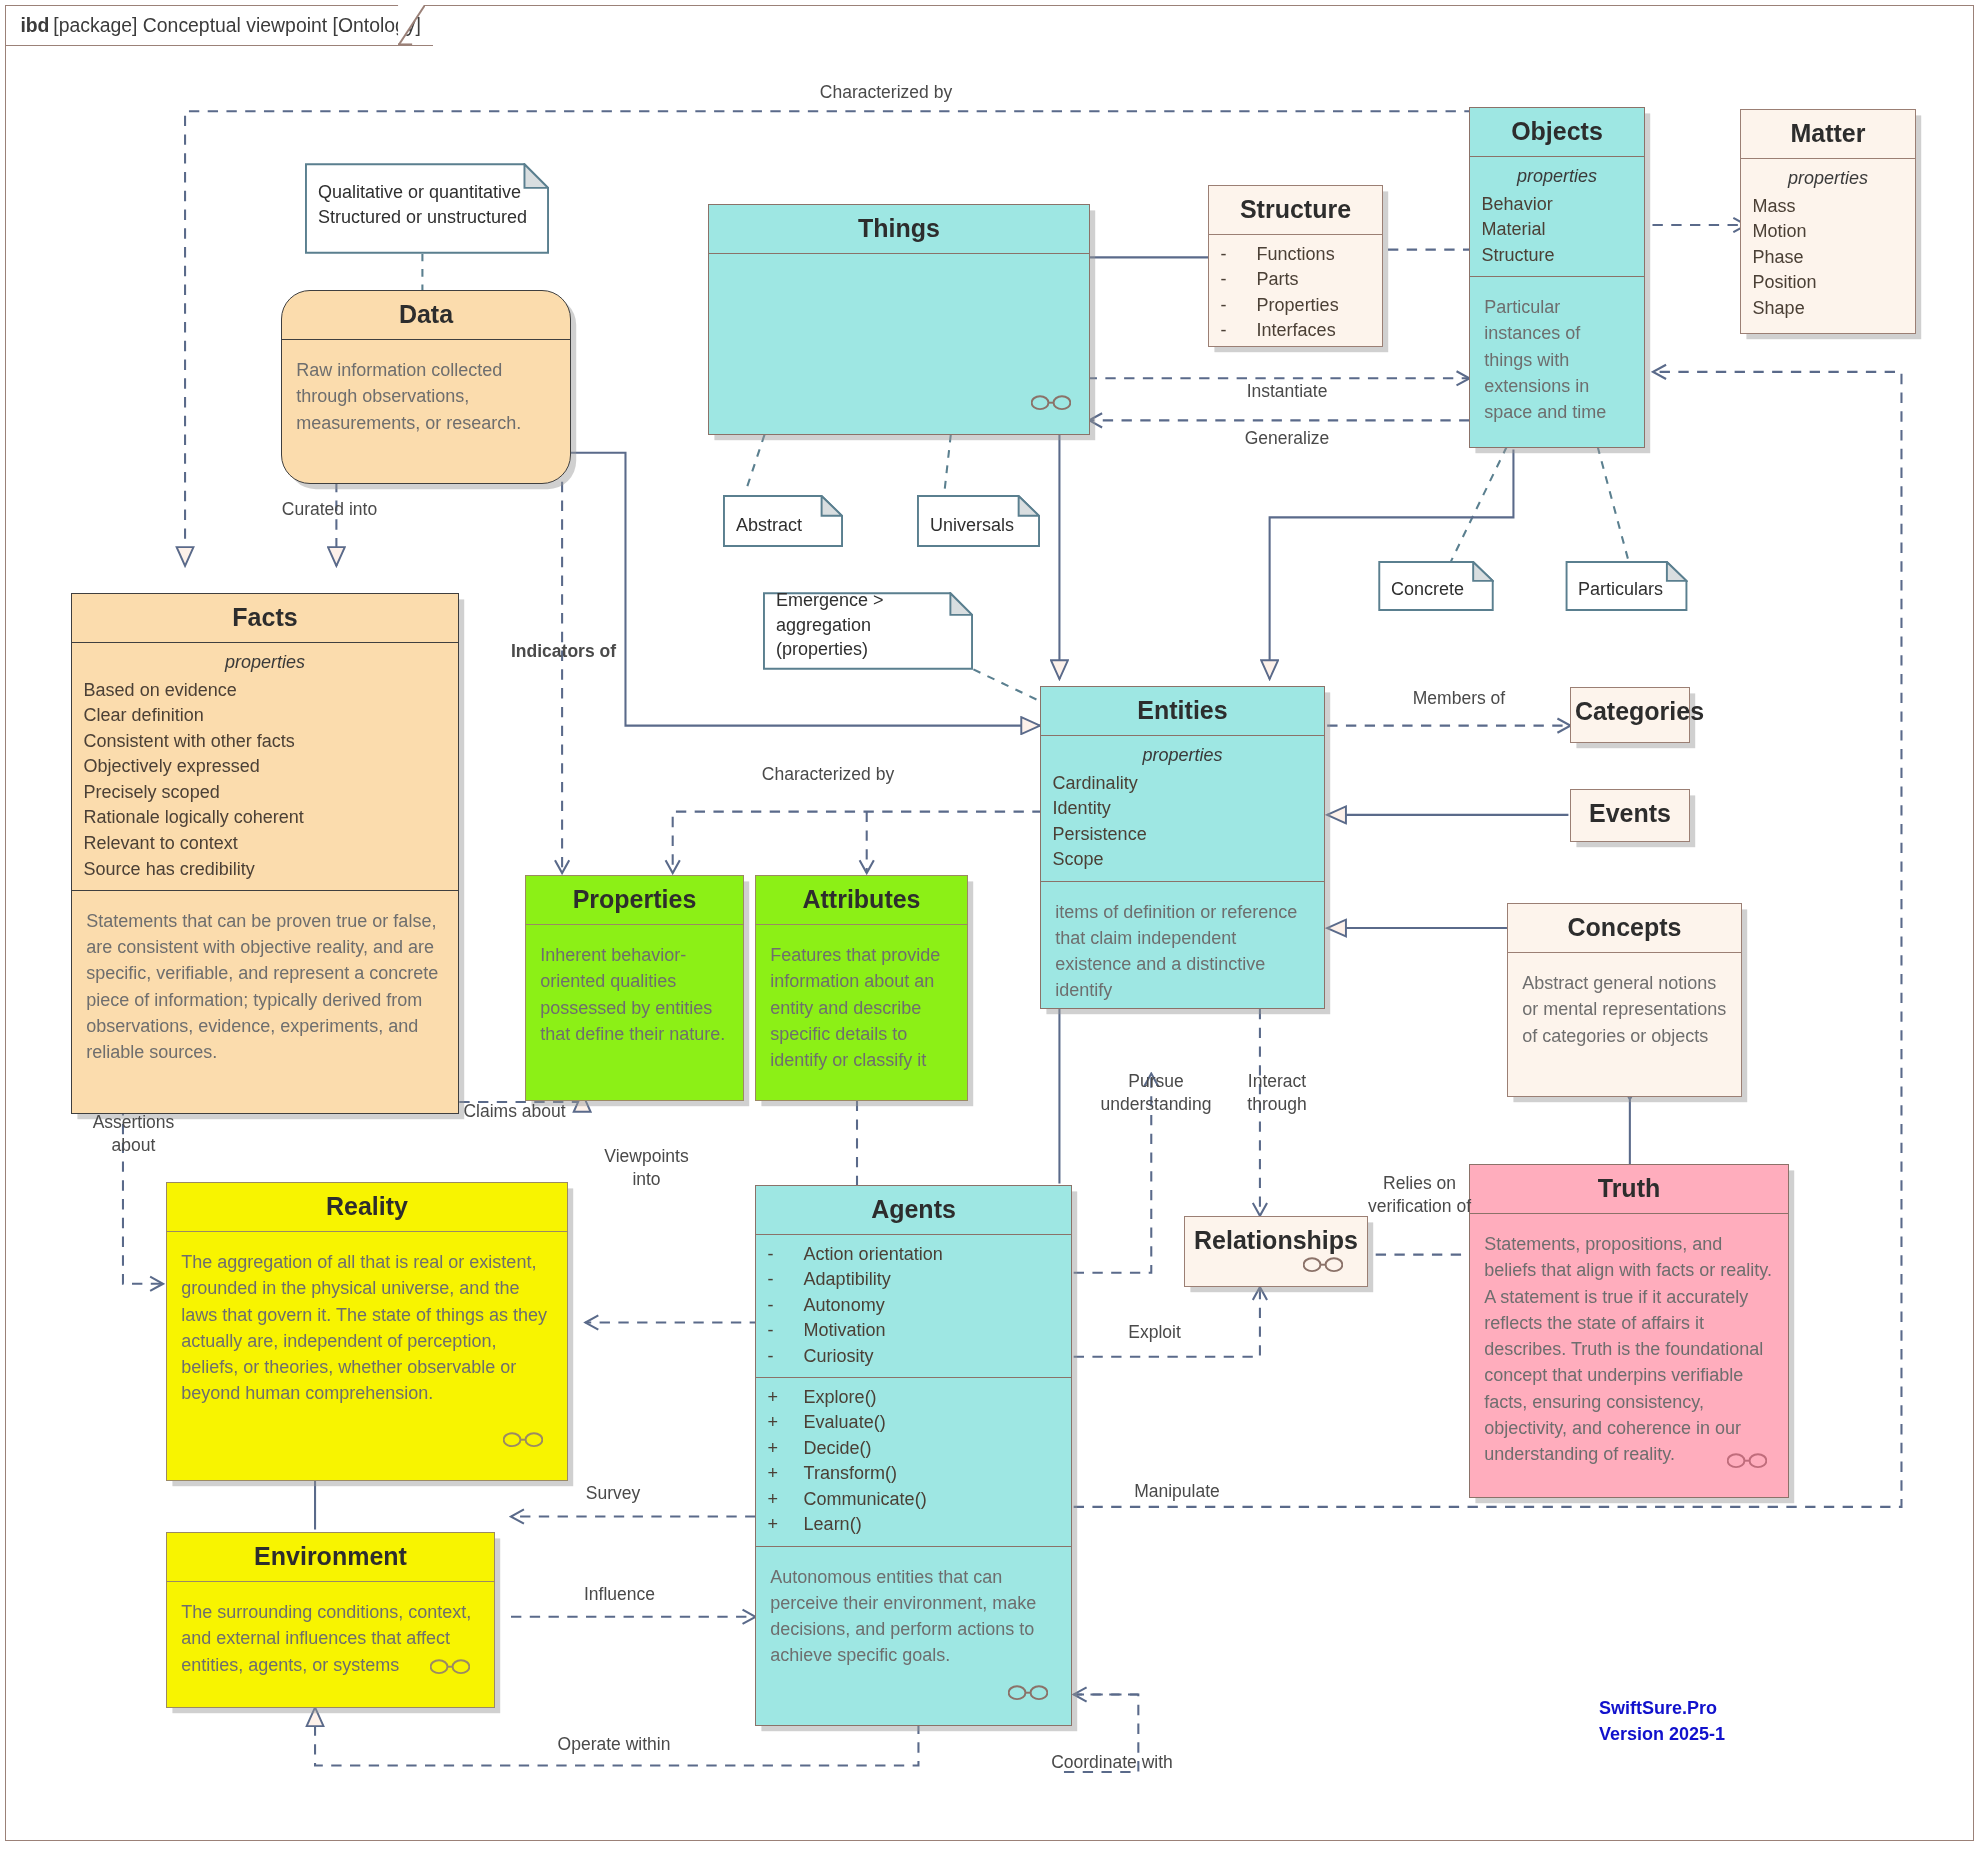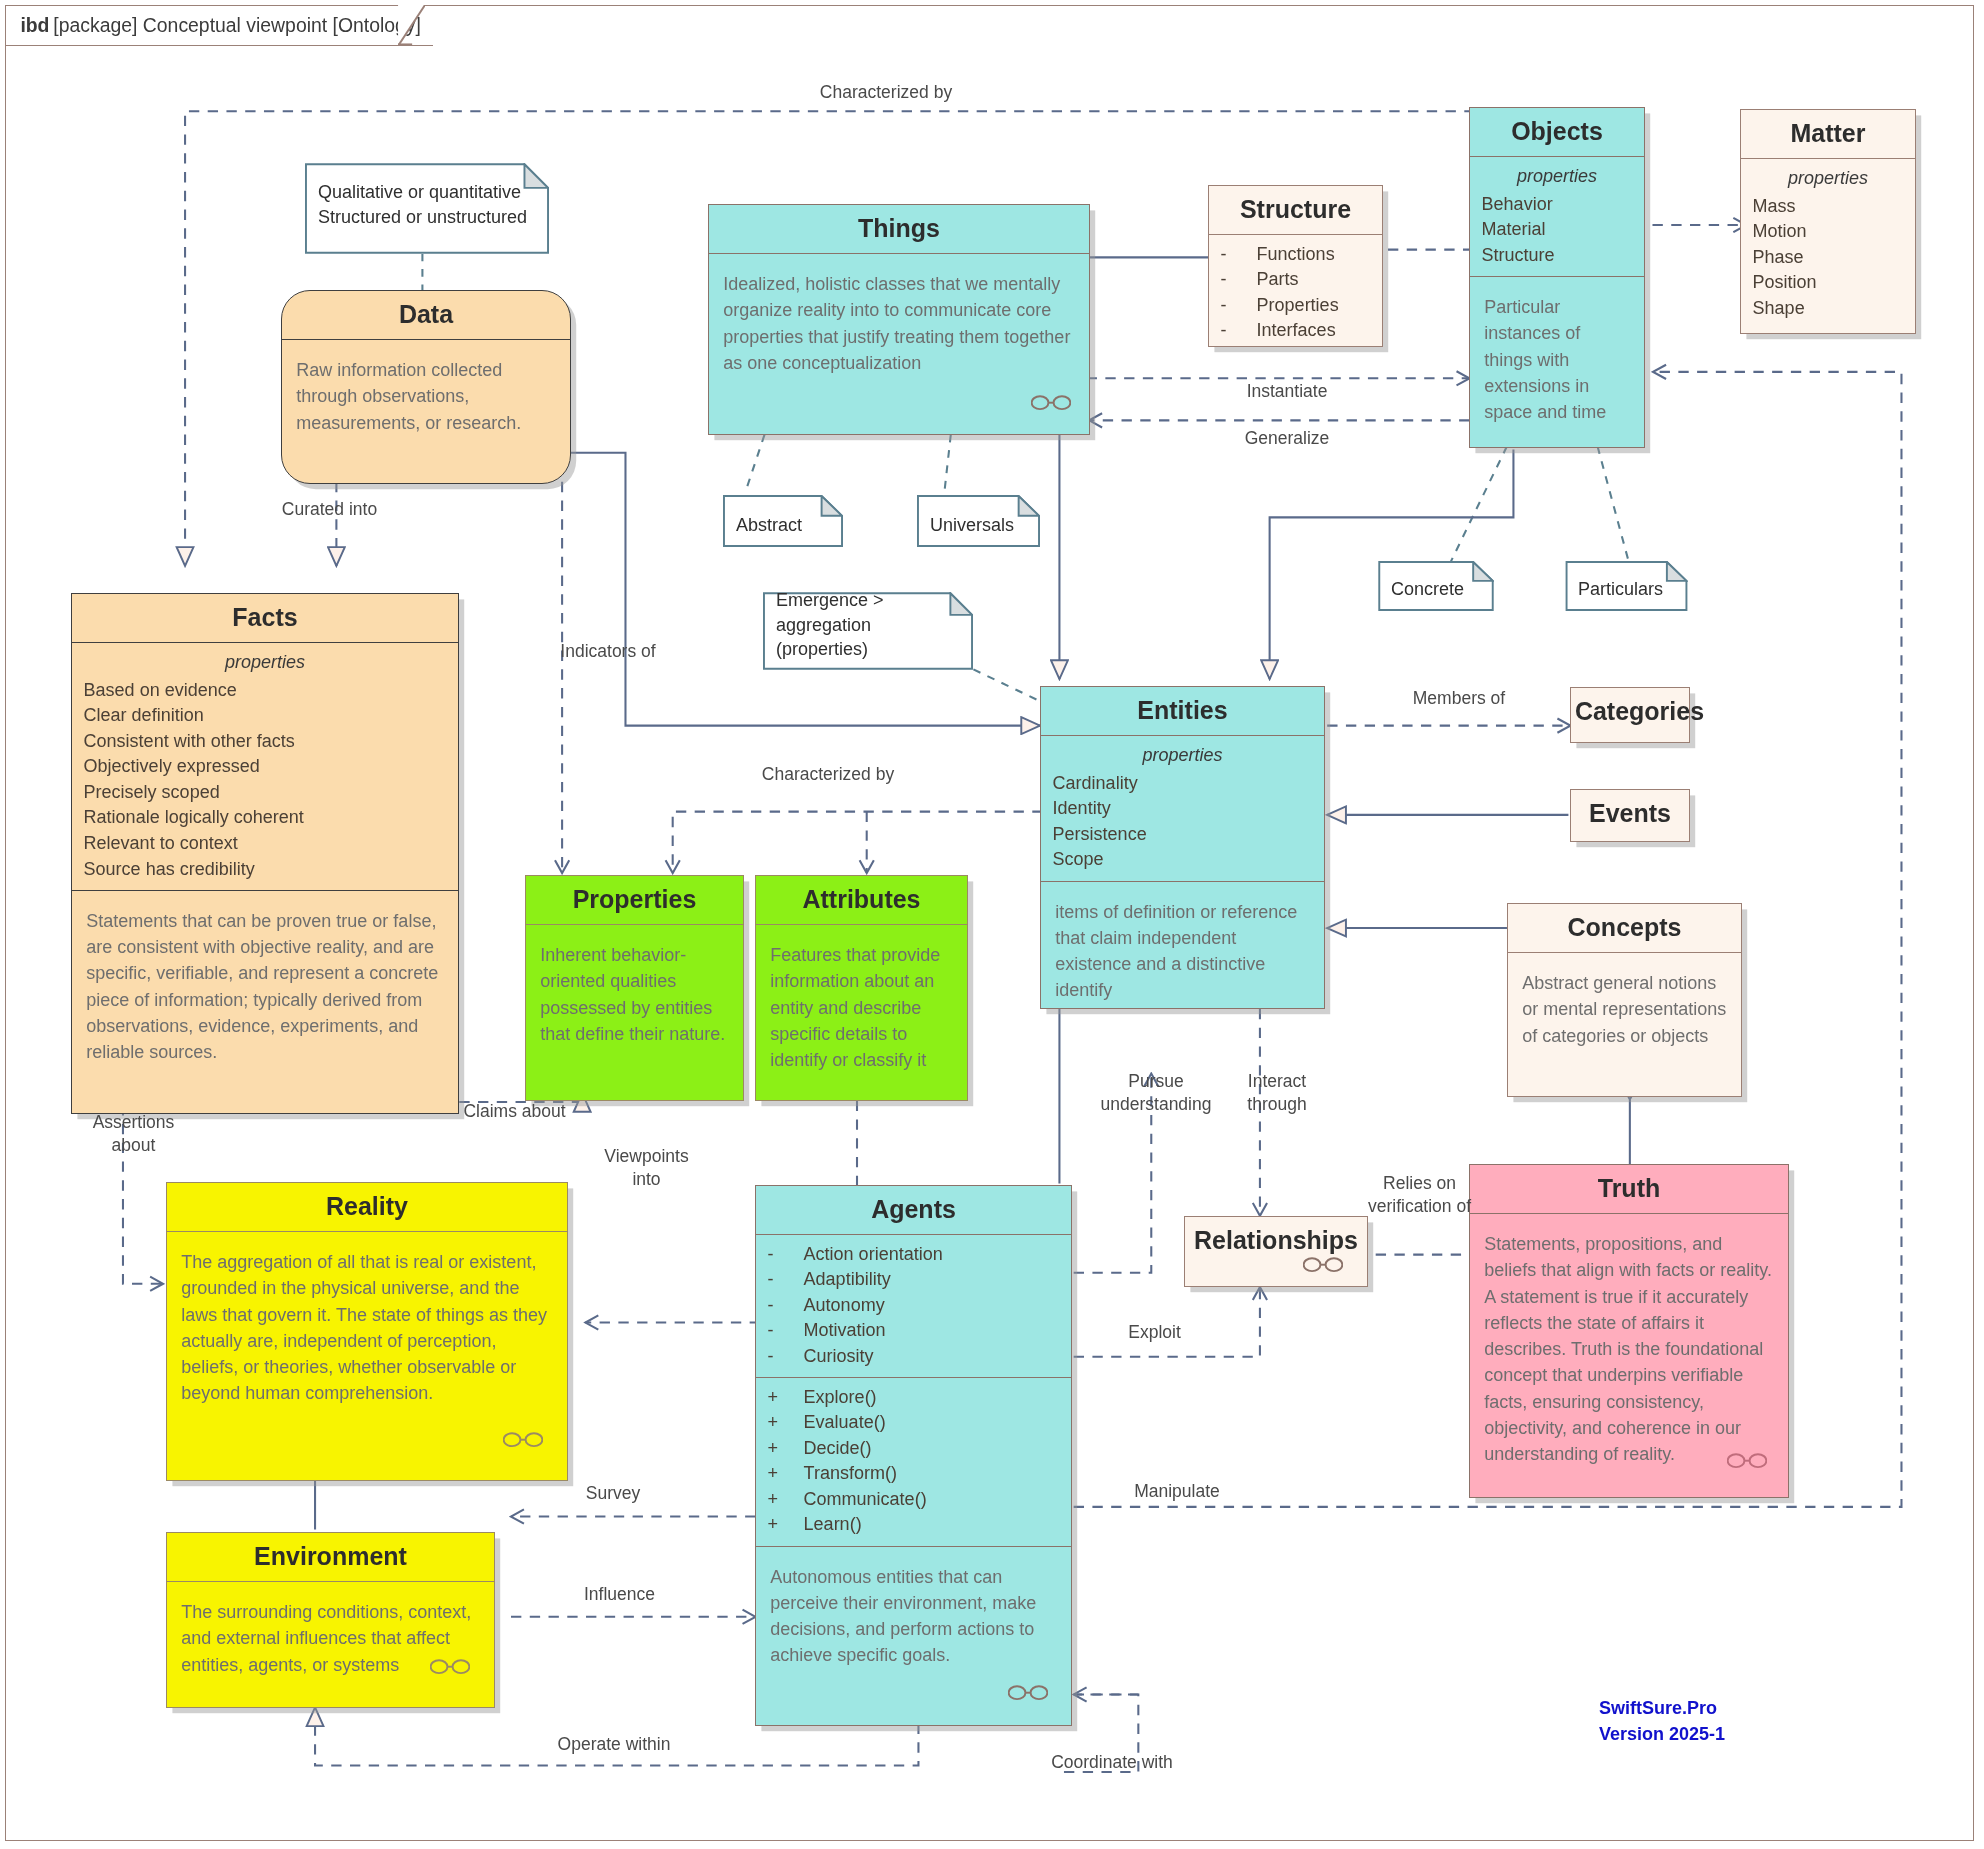--- a/index.html
+++ b/index.html
@@ -94,21 +94,21 @@
   .note .note-txt {
     position:absolute; left:13px; right:11.6px; bottom:9px;
   }
   .note svg { position:absolute; left:0; top:0; }
 
   
   .elabel {
     position:absolute; font-size:17.5px; color:#4a4a4a;
     line-height:1.3; white-space:pre-line; text-align:center;
   }
-  .elabel.left { text-align:center; }
+  .elabel.left { text-align:left;font-weight:bold; }
 
   
   .port { position:absolute; }
 
   
   #brand {
     position:absolute; font-weight:bold; color:#1111cc;
     font-size:18px; line-height:1.45; text-align:left;
   }
 </style>
@@ -279,21 +279,20 @@
     <div class="note-txt">Particulars</div>
   </div>
 
   <div class="node n-orange" style="left:281px; top:290px; width:290px; height:194px;border-radius:29px;">
     <div class="title">Data</div>
     <div class="desc">Raw information collected through observations, measurements, or research.</div>
   </div>
 
   <div class="node n-teal" style="left:708px; top:204px; width:382px; height:231px;">
     <div class="title">Things</div>
-    <div class="desc">Idealized, holistic classes that we mentally organize reality into to communicate core properties that justify treating them together as one conceptualization</div>
     <span class="port" style="left:322px; top:188px;">
       <svg width="40" height="19.4" viewBox="0 0 62 30">
         <ellipse cx="14" cy="15" rx="13" ry="10" fill="none" stroke="#8b7269" stroke-width="3"></ellipse>
         <ellipse cx="48" cy="15" rx="13" ry="10" fill="none" stroke="#8b7269" stroke-width="3"></ellipse>
         <line x1="27" y1="15" x2="35" y2="15" stroke="#8b7269" stroke-width="3"></line>
       </svg>
     </span>
   </div>
 
   <div class="node n-cream" style="left:1208px; top:185px; width:175px; height:162px;">

